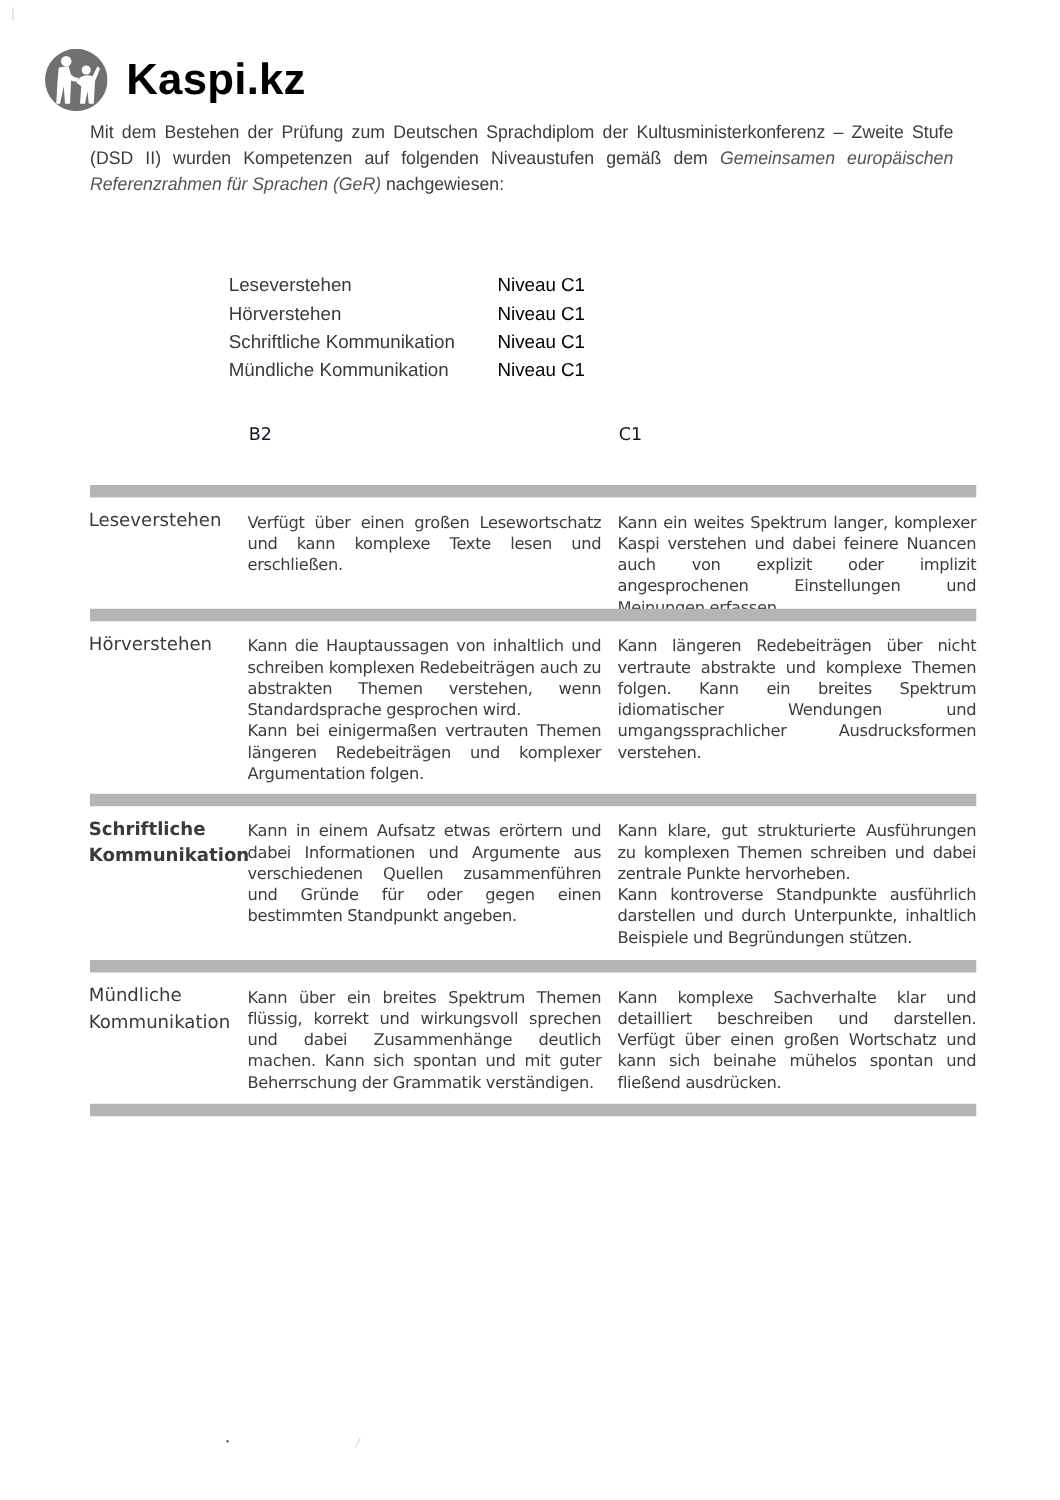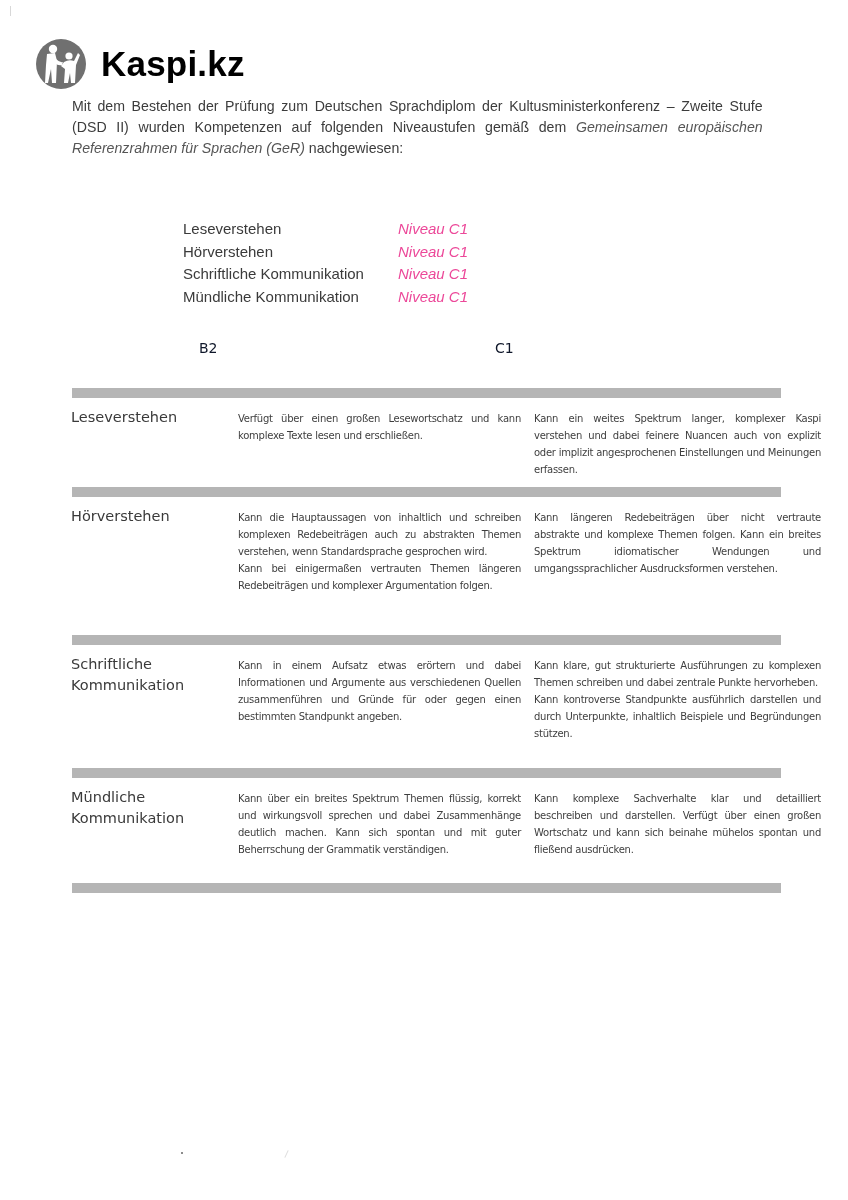--- a/index.html
+++ b/index.html
@@ -8,30 +8,30 @@
   .logo { position: absolute; left: 36px; top: 39px; display: flex; align-items: center; }
   .logo-icon { width: 50px; height: 50px; }
   .logo-text { margin-left: 15px; font-family: "Liberation Sans", sans-serif; font-weight: bold; font-size: 35px; color: #000000; letter-spacing: 0.2px; }
 
   .intro { position: absolute; left: 72px; top: 96px; width: 712px; font-family: "Liberation Sans", sans-serif; font-size: 14.6px; line-height: 21px; color: #3c3c3c; text-align: justify; transform: scaleX(0.97); transform-origin: left top; }
   .intro em { font-style: italic; color: #555; }
 
   .levels { position: absolute; left: 183px; top: 218px; font-family: "Liberation Sans", sans-serif; font-size: 15px; color: #3a3a3a; }
   .level-row { display: flex; height: 22.5px; line-height: 22.5px; }
   .level-skill { width: 215px; }
-  .level-value { color: #ec4899; font-style: italic; }
+  .level-value { color: #000000; }
 
   .col-head { position: absolute; top: 340px; font-family: "DejaVu Sans", sans-serif; font-size: 14px; color: #0f172a; }
   .col-b2 { left: 199px; }
   .col-c1 { left: 495px; }
 
   .bar { position: absolute; left: 72px; width: 709px; height: 10px; background: #b5b5b5; }
 
   .row-label { position: absolute; left: 71px; font-family: "DejaVu Sans", sans-serif; font-size: 14.5px; line-height: 21px; color: #3a3a3a; }
-  .cell { position: absolute; width: 287px; font-family: "DejaVu Sans", sans-serif; font-size: 10px; line-height: 17px; color: #3e3e3e; text-align: justify; letter-spacing: -0.25px; margin-left: 40px; }
+  .cell { position: absolute; width: 287px; font-family: "DejaVu Sans", sans-serif; font-size: 13px; line-height: 17px; color: #3e3e3e; text-align: justify; letter-spacing: -0.25px; }
   .cell-b2 { left: 198px; width: 283px; }
   .cell-c1 { left: 494px; width: 287px; }
   .cell p { margin: 0; }
 
   .speck { position: absolute; left: 181px; top: 1152px; width: 2px; height: 2px; background: #666; border-radius: 1px; }
   .mark { position: absolute; left: 286px; top: 1150px; width: 1px; height: 8px; background: #ddd; transform: rotate(25deg); }
   .corner-mark { position: absolute; left: 10px; top: 6px; width: 1px; height: 10px; background: #d8d8d8; }
 </style>
 </head>
 <body>
@@ -87,21 +87,21 @@
 <div class="row-label" style="top:506px;">Hörverstehen</div>
 <div class="cell cell-b2" style="top:509px;">
   <p>Kann die Hauptaussagen von inhaltlich und schreiben komplexen Redebeiträgen auch zu abstrakten Themen verstehen, wenn Standardsprache gesprochen wird.</p>
   <p>Kann bei einigermaßen vertrauten Themen längeren Redebeiträgen und komplexer Argumentation folgen.</p>
 </div>
 <div class="cell cell-c1" style="top:509px;">
   <p>Kann längeren Redebeiträgen über nicht vertraute abstrakte und komplexe Themen folgen. Kann ein breites Spektrum idiomatischer Wendungen und umgangssprachlicher Ausdrucksformen verstehen.</p>
 </div>
 
 <div class="bar" style="top:635px;"></div>
-<div class="row-label" style="top:654px;">
+<div class="row-label" style="top:654px;font-weight:bold;">
   <div>Schriftliche</div>
   <div>Kommunikation</div>
 </div>
 <div class="cell cell-b2" style="top:657px;">
   <p>Kann in einem Aufsatz etwas erörtern und dabei Informationen und Argumente aus verschiedenen Quellen zusammenführen und Gründe für oder gegen einen bestimmten Standpunkt angeben.</p>
 </div>
 <div class="cell cell-c1" style="top:657px;">
   <p>Kann klare, gut strukturierte Ausführungen zu komplexen Themen schreiben und dabei zentrale Punkte hervorheben.</p>
   <p>Kann kontroverse Standpunkte ausführlich darstellen und durch Unterpunkte, inhaltlich Beispiele und Begründungen stützen.</p>
 </div>

